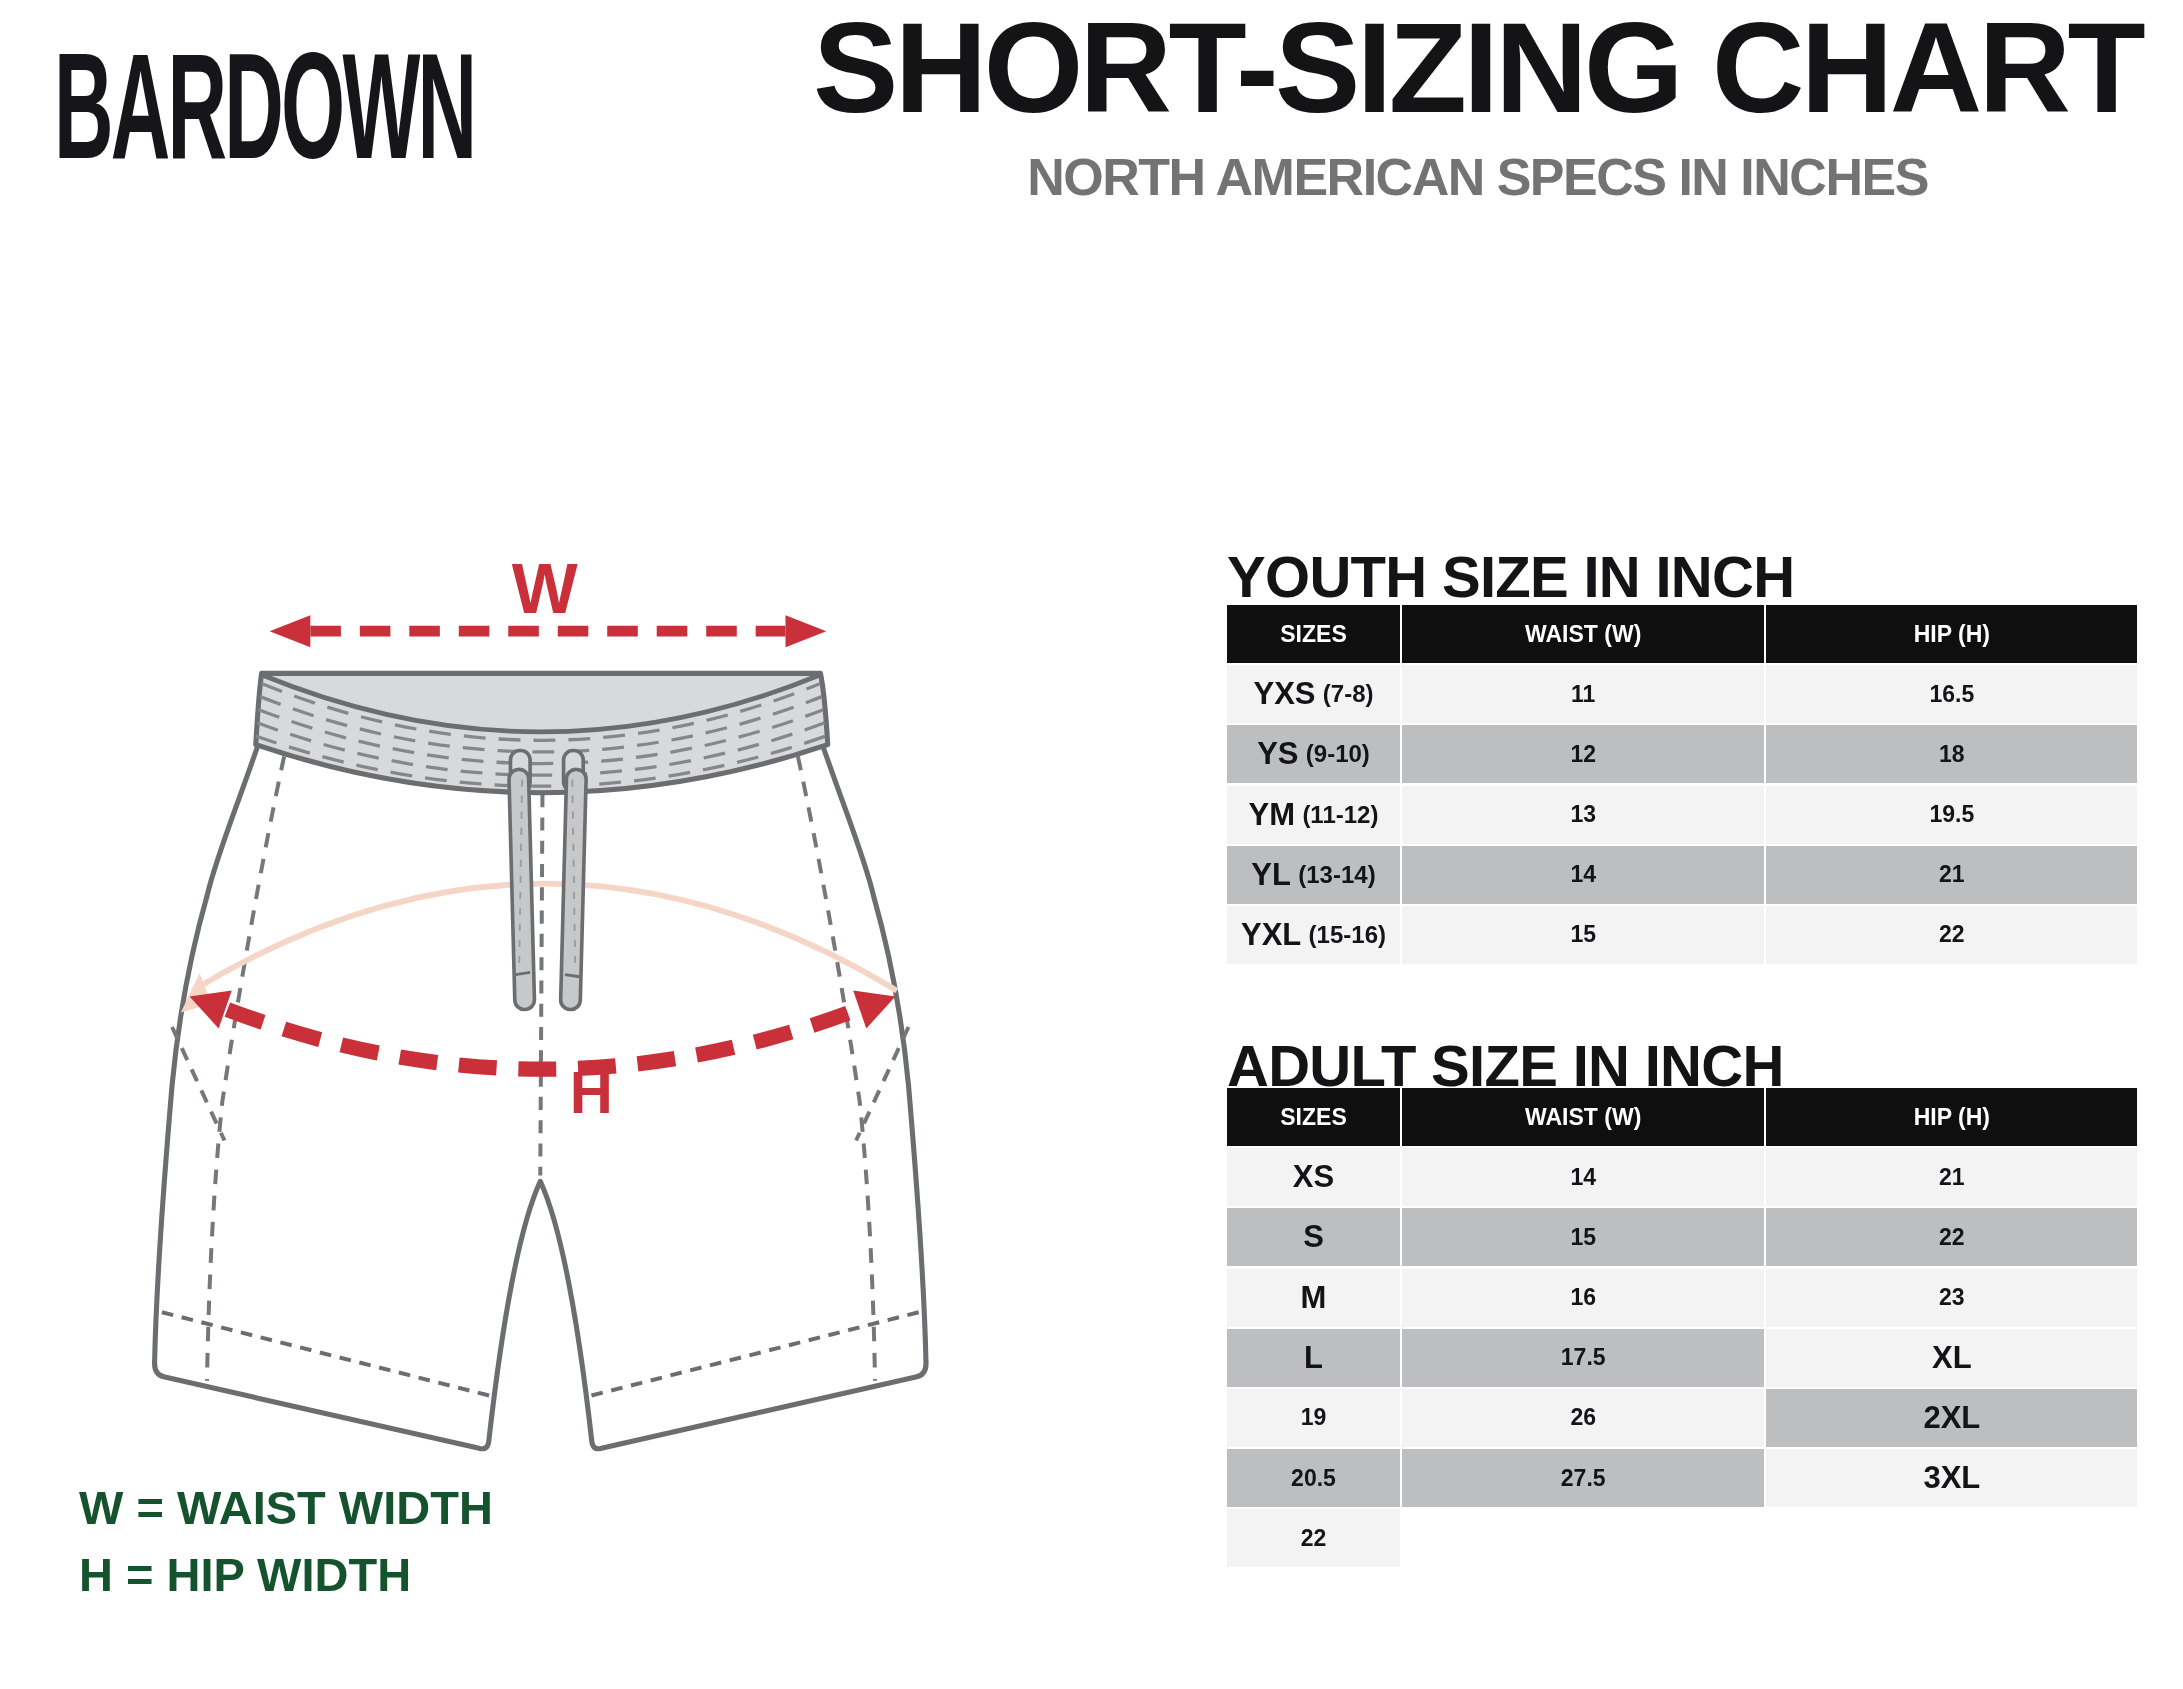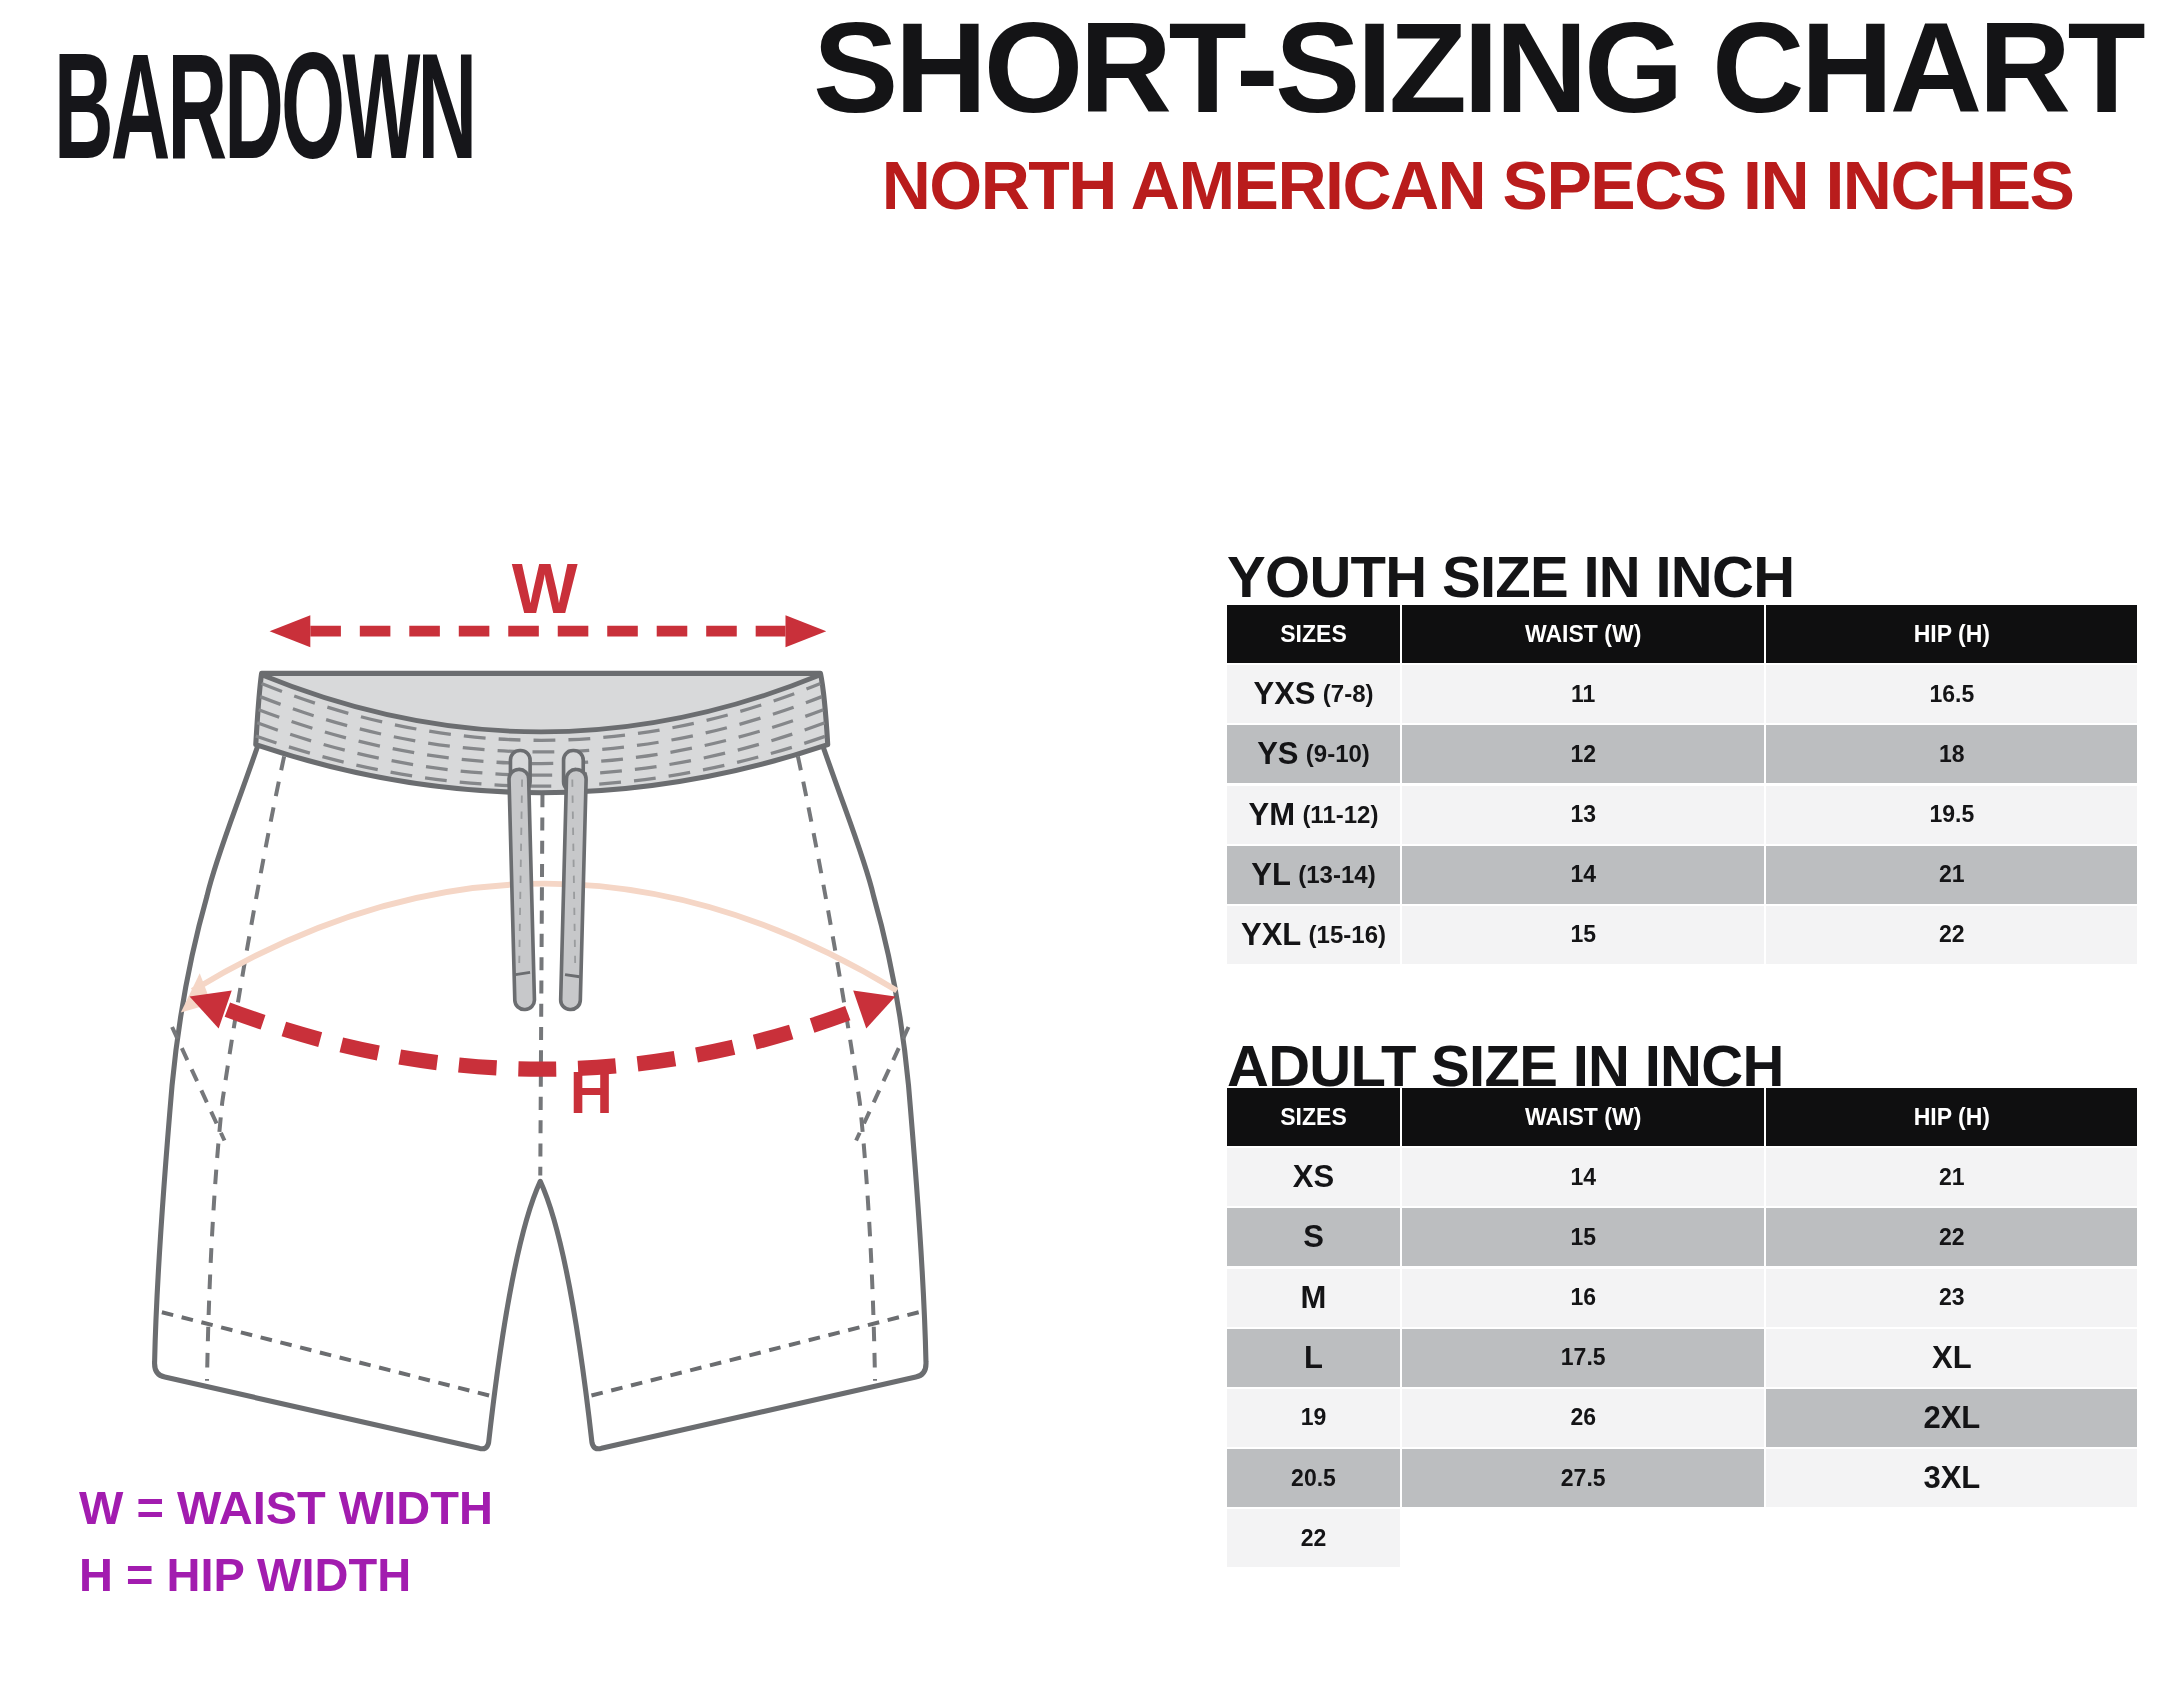--- a/index.html
+++ b/index.html
@@ -13,38 +13,38 @@
     position:absolute; left:54px; top:31px;
     font-size:150px; font-weight:bold; line-height:1; letter-spacing:-5.1px;
     transform:scaleX(0.55); transform-origin:left top; color:#16161a;
     white-space:nowrap;
   }
 
   
   .title-block { position:absolute; left:800px; top:0; width:1355px; text-align:center; }
   .t1 { margin-top:111px; font-size:100px; font-weight:bold; line-height:1.0; letter-spacing:-2.9px; color:#141416; }
   .t2 { margin-top:4.4px;  font-size:128px; font-weight:bold; line-height:1.0; letter-spacing:-3.6px; color:#141416; }
-  .t3 { margin-top:19px; font-size:68px;  font-weight:bold; line-height:1.0; letter-spacing:-1.5px; color:#b91c1c; }
+  .t3 { margin-top:19px; font-size:52px;  font-weight:bold; line-height:1.0; letter-spacing:-1.5px; color:#737373; }
 
   
   .tbl-label { position:absolute; left:1227px; font-size:58px; font-weight:bold; letter-spacing:-0.7px; color:#141416; }
   .grid {
     position:absolute; left:1227px; width:912px;
     display:grid; grid-template-columns:173px 362px 371px; gap:2.2px; background:#ffffff;
   }
   .cell { height:58px; display:flex; align-items:center; justify-content:center; font-weight:bold; }
   .hdr  { background:#0f0f10; color:#ffffff; font-size:23px;text-align:center; }
   .rlight { background:#f3f3f4; }
   .rgray  { background:#bcbec0; }
   .size-name { font-size:31px; }
   .range { font-size:24px; margin-left:7.3px; }
   .num { font-size:23px; }
 
   
-  .legend { position:absolute; left:79px; top:1475px; color:#a21caf; font-weight:bold; font-size:47px; line-height:1.42; letter-spacing:0; }
+  .legend { position:absolute; left:79px; top:1475px; color:#14532d; font-weight:bold; font-size:47px; line-height:1.42; letter-spacing:0; }
 
   
   .diagram { position:absolute; left:44px; top:538px; width:946px; height:946px; }
   .outline { fill:none; stroke:#6b6d70; stroke-width:7; stroke-linejoin:round; stroke-linecap:round; }
   .dashseam { fill:none; stroke:#75777a; stroke-width:5.5; stroke-dasharray:20 16; stroke-linecap:butt; }
   .stitch { fill:none; stroke:#85878a; stroke-width:4.5; stroke-dasharray:30 18; }
   .redline { fill:none; stroke:#c9303a; stroke-linecap:butt; }
   .redfill { fill:#c9303a; }
   .peachline { fill:none; stroke:#f5d6c6; stroke-width:8; }
   .redtxt { fill:#c9303a; font-family:"Liberation Sans",sans-serif; font-weight:bold; }

